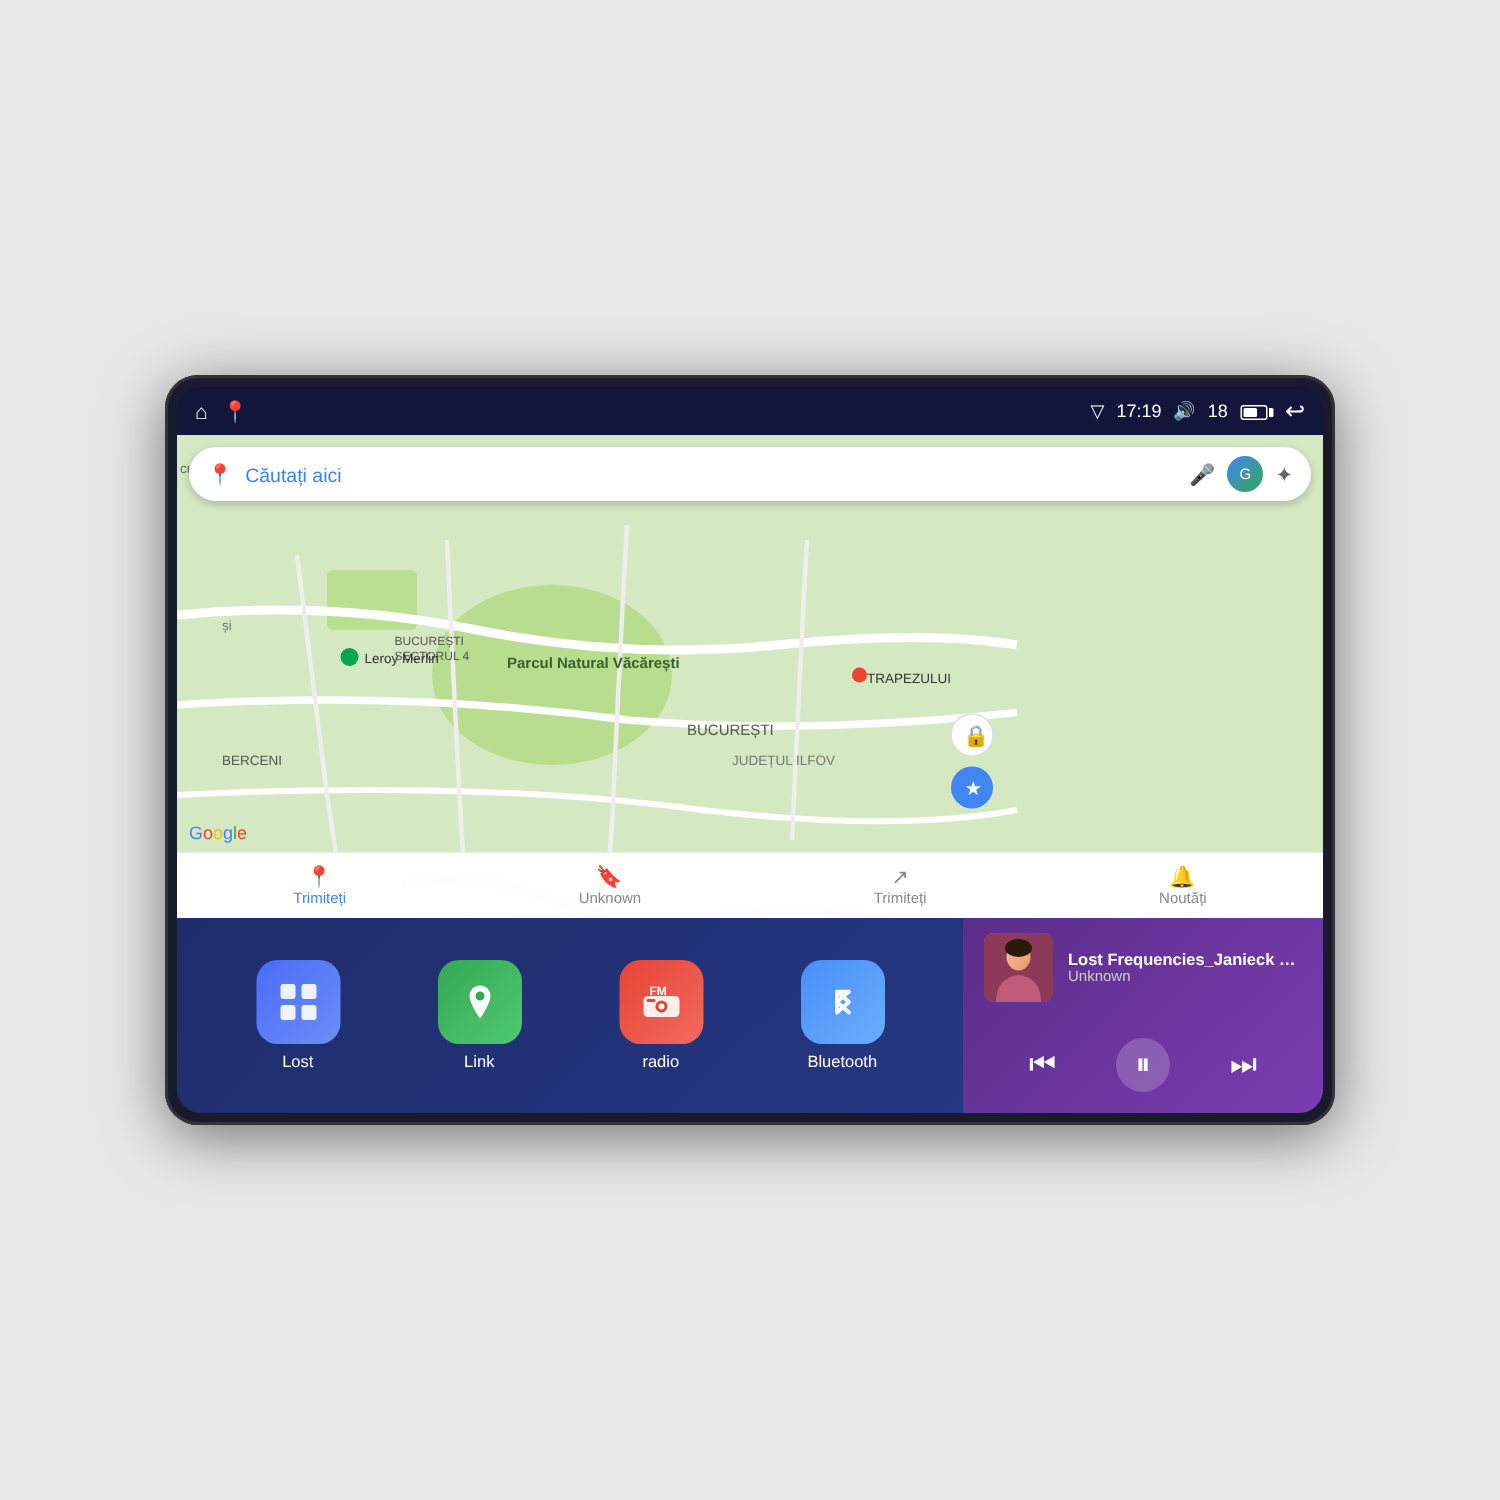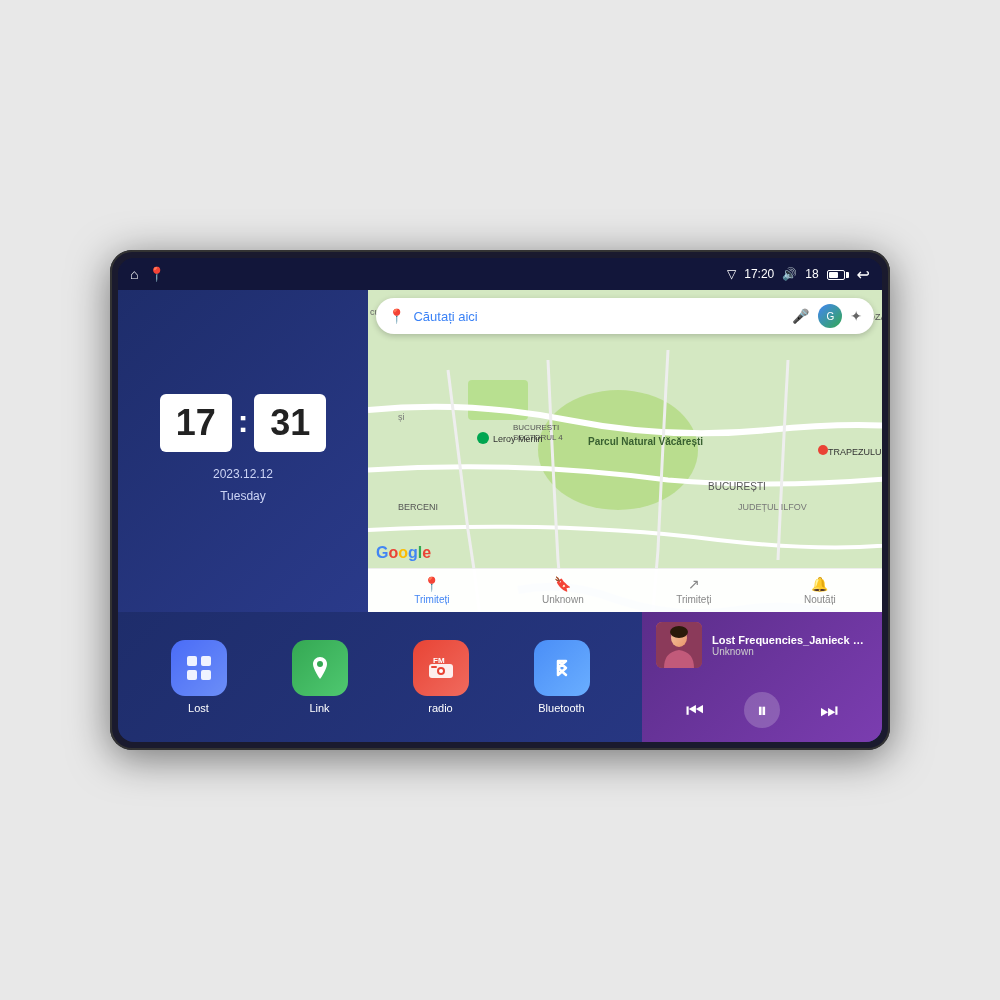--- a/index.html
+++ b/index.html
@@ -383,24 +383,24 @@
       width: 3px;
       height: 6px;
       background: #fff;
       border-radius: 0 1px 1px 0;
     }
 
     .google-logo {
       position: absolute;
       bottom: 50px;
       left: 8px;
-      font-size: 16px;
+      font-size: 12px;
       color: #666;
       z-index: 5;
-      font-weight: bold;
+      font-weight: normal;
     }
 
     .google-logo span:nth-child(1) { color: #4285f4; }
     .google-logo span:nth-child(2) { color: #ea4335; }
     .google-logo span:nth-child(3) { color: #fbbc05; }
     .google-logo span:nth-child(4) { color: #4285f4; }
     .google-logo span:nth-child(5) { color: #34a853; }
     .google-logo span:nth-child(6) { color: #ea4335; }
   </style>
 </head>
@@ -409,50 +409,39 @@
 <div class="device-outer">
   <div class="device-inner">
 
     <div class="status-bar">
       <div class="status-left">
         <span class="status-icon">⌂</span>
         <span class="status-icon">📍</span>
       </div>
       <div class="status-right">
         <span>▽</span>
-        <span>17:20</span>
+        <span>17:19</span>
         <span>🔊</span>
         <span>18</span>
         <span>
           <span class="battery-icon">
             <span class="battery-body">
                 <span class="battery-fill"></span>
               </span>
             <span class="battery-tip"></span>
           </span>
         </span>
         <span style="font-size:16px;">↩</span>
       </div>
     </div>
 
     <div class="main-area">
 
       <div class="top-section">
 
-        <div class="clock-widget">
-          <div class="clock-display">
-            <div class="clock-block">17</div>
-            <span class="clock-colon">:</span>
-            <div class="clock-block">31</div>
-          </div>
-          <div class="clock-date">
-            <div>2023.12.12</div>
-            <div>Tuesday</div>
-          </div>
-        </div>
 
         <div class="map-widget">
 
           <div class="map-bg">
             <svg width="100%" height="100%" xmlns="http://www.w3.org/2000/svg">
 
               <rect width="100%" height="100%" fill="#d4e8c2"></rect>
 
               <ellipse cx="250" cy="160" rx="80" ry="60" fill="#aed878" opacity="0.7"></ellipse>
               <rect x="100" y="90" width="60" height="40" fill="#b8e090" rx="4"></rect>

